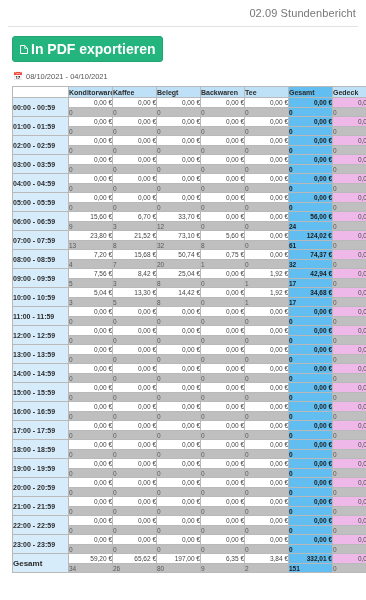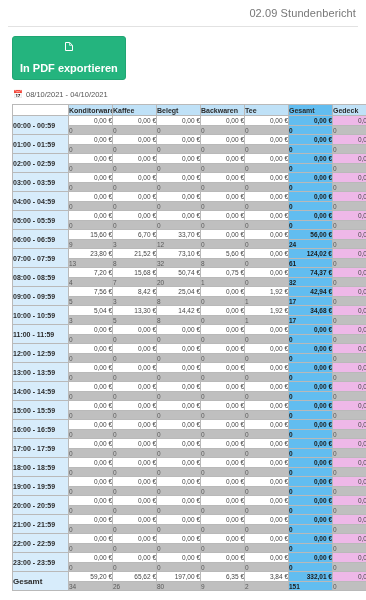--- a/index.html
+++ b/index.html
@@ -12,26 +12,25 @@
   }
   .page{padding:0 8px;box-sizing:border-box;width:366px;}
   .page-title{
     font-size:11px;color:#777;font-weight:400;
     padding:7px 2px 7px 2px;margin:0;
     letter-spacing:.1px;
     text-align:right;
   }
   .rule{height:1px;background:#e2e2e2;margin:0 0 9px 0;}
   .export-btn{
-    display:inline-flex;align-items:center;gap:12px;
+    display:inline-flex;align-items:center;gap:3px;
     background:#24b47e;color:#fff;border:1px solid #20a573;
-    border-radius:3px;font-size:11px;font-weight:700;
+    border-radius:3px;font-size:14px;font-weight:700;
     padding:5px 7px;margin:0 0 0 4px;cursor:pointer;
     line-height:1;
-    flex-direction:column;
   }
   .export-btn .ico{display:inline-block;width:8px;height:9px;position:relative;}
   .export-btn .ico svg{display:block;}
   .daterange{
     font-size:7.5px;color:#555;margin:10px 0 5px 5px;
     display:flex;align-items:center;gap:3px;
   }
   .cal-ico{display:inline-block;line-height:1;font-size:8px;color:#444;}
 
   table.report{

